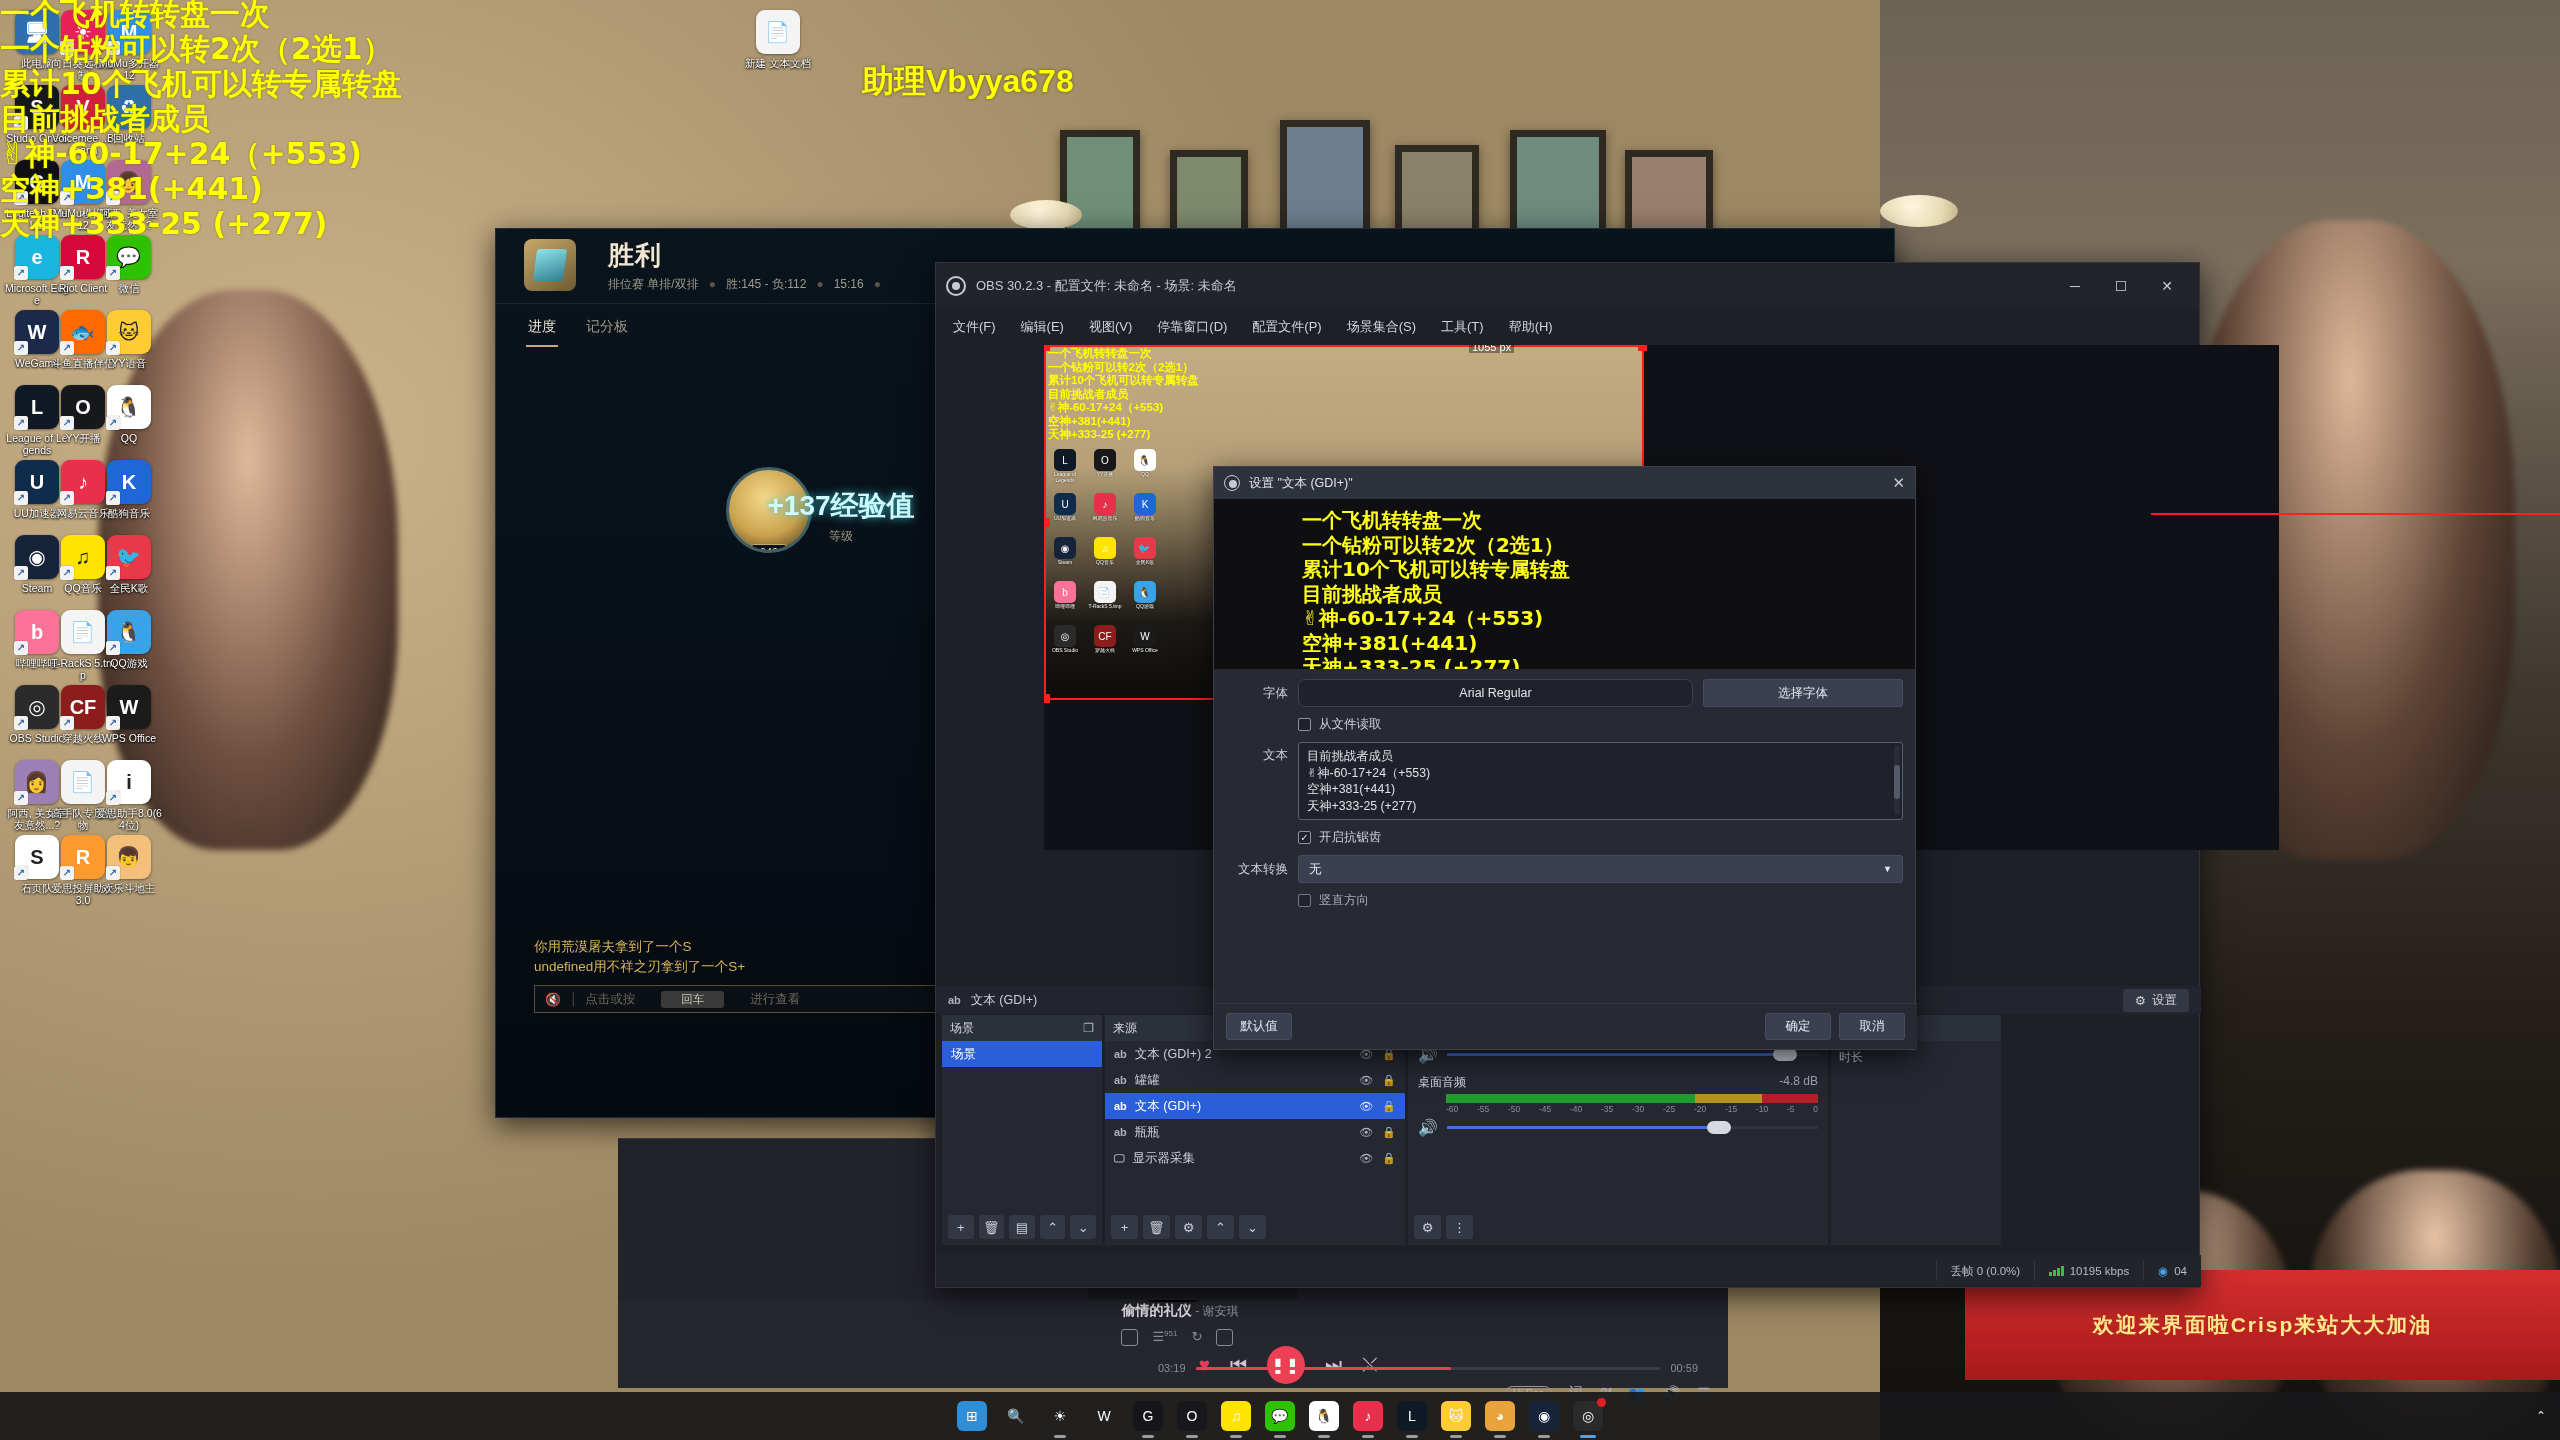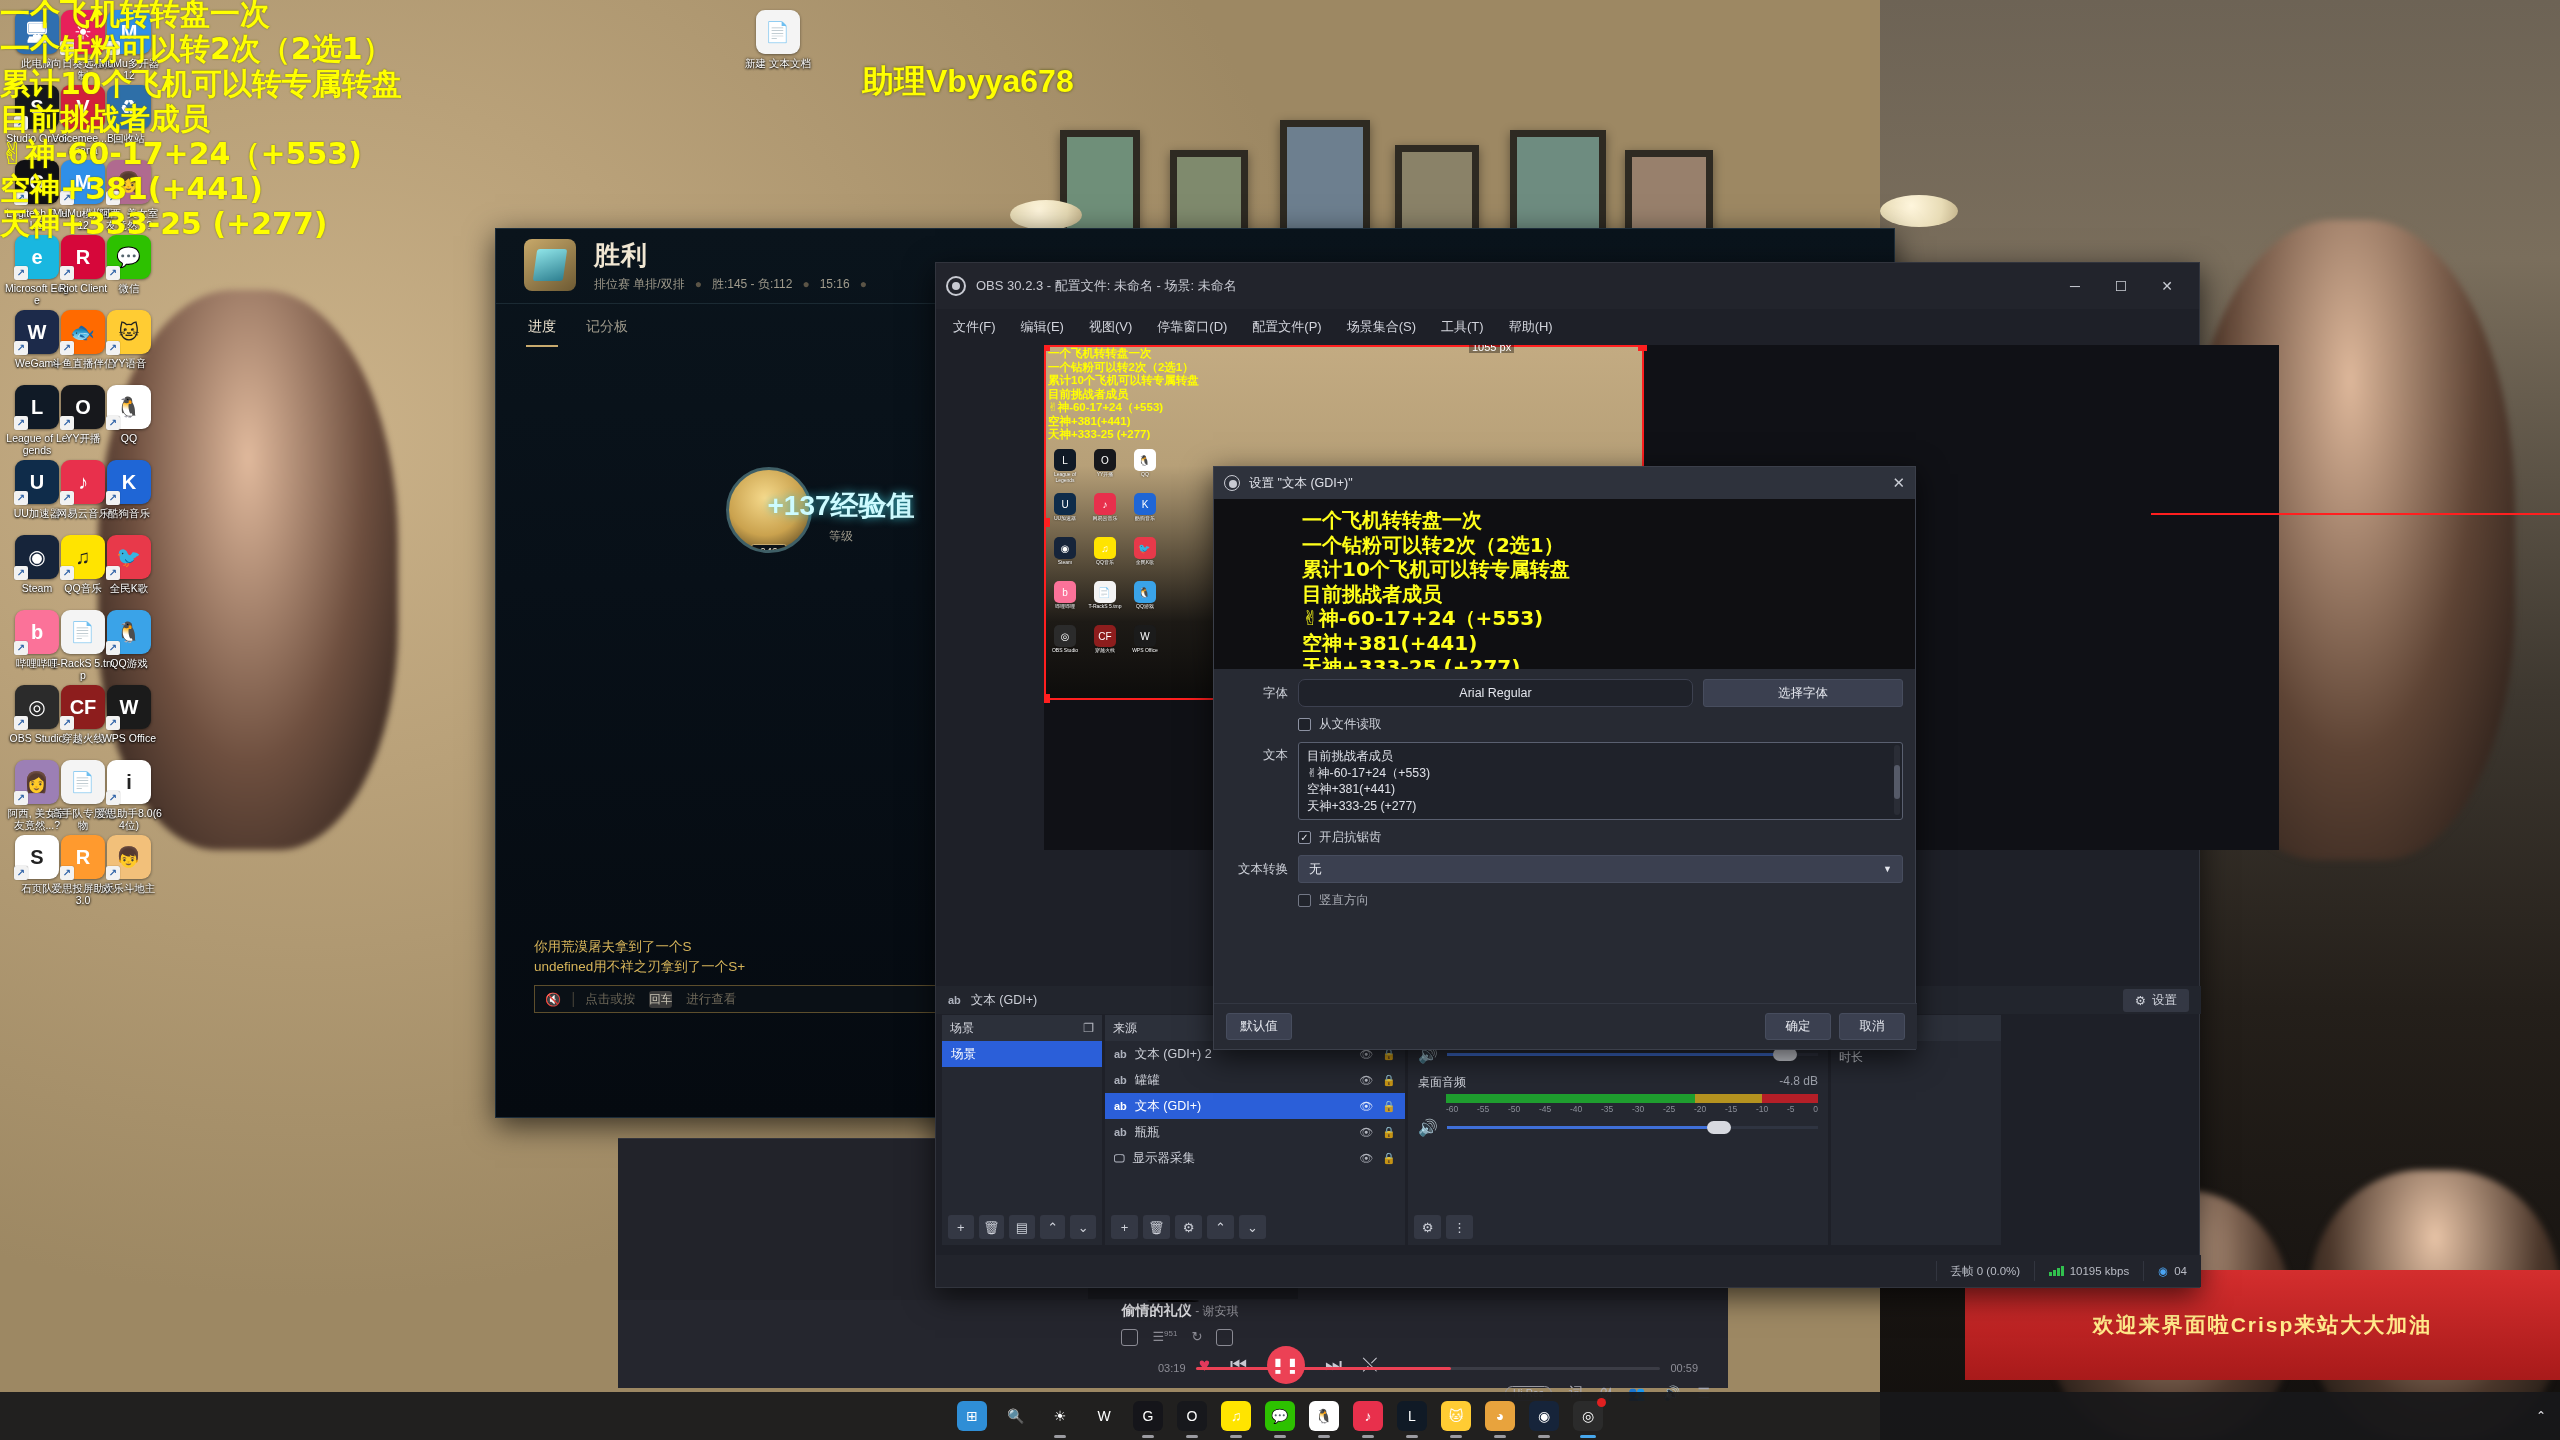--- a/index.html
+++ b/index.html
@@ -62,21 +62,21 @@
     text-shadow:1px 1px 2px #000;
   }
   
   .win{position:absolute;background:#181a1f;box-shadow:0 8px 28px rgba(0,0,0,.65);}
   
   #lol{
     left:495px;top:228px;width:1400px;height:890px;
     background:linear-gradient(180deg,#0a141c 0%,#081018 40%,#050a10 100%);
     border:1px solid #1d2d3a;
   }
-  #lol-header{height:72px;display:flex;align-items:center;padding:0 0 0 28px;gap:18px;}
+  #lol-header{height:72px;display:flex;align-items:center;padding:0 0 0 28px;gap:32px;}
   .lol-crest{
     width:52px;height:52px;border-radius:8px;
     background:linear-gradient(145deg,#c8a96a,#6d5a33);
     display:flex;align-items:center;justify-content:center;
   }
   .lol-crest i{display:block;width:30px;height:32px;background:linear-gradient(160deg,#8fe4e8,#2e7f90);transform:skewX(-8deg);border-radius:3px;}
   #lol-title{font-size:26px;font-weight:bold;color:#f0e6d2;letter-spacing:1px;}
   #lol-sub{font-size:12px;color:#a09b8c;margin-top:3px;display:flex;gap:10px;align-items:center;}
   #lol-sub .dot{color:#5b5446;}
   #lol-tabs{display:flex;gap:26px;padding:8px 30px 0;border-top:1px solid #1b2a33;margin-top:2px;}
@@ -101,21 +101,21 @@
   .stat-tier{font-size:19px;color:#e4d5a8;margin-top:6px;font-weight:bold;}
   #lol-chatbox{
     position:absolute;left:20px;bottom:104px;width:820px;
   }
   .chat-line{color:#d6b45a;font-size:13.5px;line-height:20px;padding-left:18px;}
   #lol-chat-input{
     margin:8px 0 0 18px;width:780px;height:28px;border:1px solid #5d4e2c;background:#0a1016;
     display:flex;align-items:center;gap:10px;padding:0 10px;
   }
   #lol-chat-input .ph{color:#6d6758;font-size:12.5px;}
-  #lol-chat-input .kbd{background:#3a3a3a;color:#c9c4b5;border-radius:3px;padding:1px 0;font-size:11.5px;margin:0 4px;}
+  #lol-chat-input .kbd{background:#3a3a3a;color:#c9c4b5;border-radius:3px;padding:1px 20px;font-size:11.5px;margin:0 16px;}
   
   #music{
     position:absolute;left:618px;top:1138px;width:1110px;height:250px;
     background:#22232a;border-top:1px solid #33343c;
   }
   #music-lists{position:absolute;left:0;top:0;width:470px;height:160px;background:#1f2026;padding:14px 18px;}
   #music-lists .hdr{color:#cfcfd4;font-size:12.5px;display:flex;align-items:center;gap:8px;}
   #music-lists .plus{margin-left:auto;width:20px;height:20px;border-radius:50%;background:#2d2f37;color:#bbb;display:flex;align-items:center;justify-content:center;font-size:13px;}
   .pl-row{display:flex;align-items:center;gap:10px;margin-top:10px;}
   .pl-cover{width:28px;height:28px;border-radius:4px;background:linear-gradient(135deg,#7b6f84,#322b38);}

